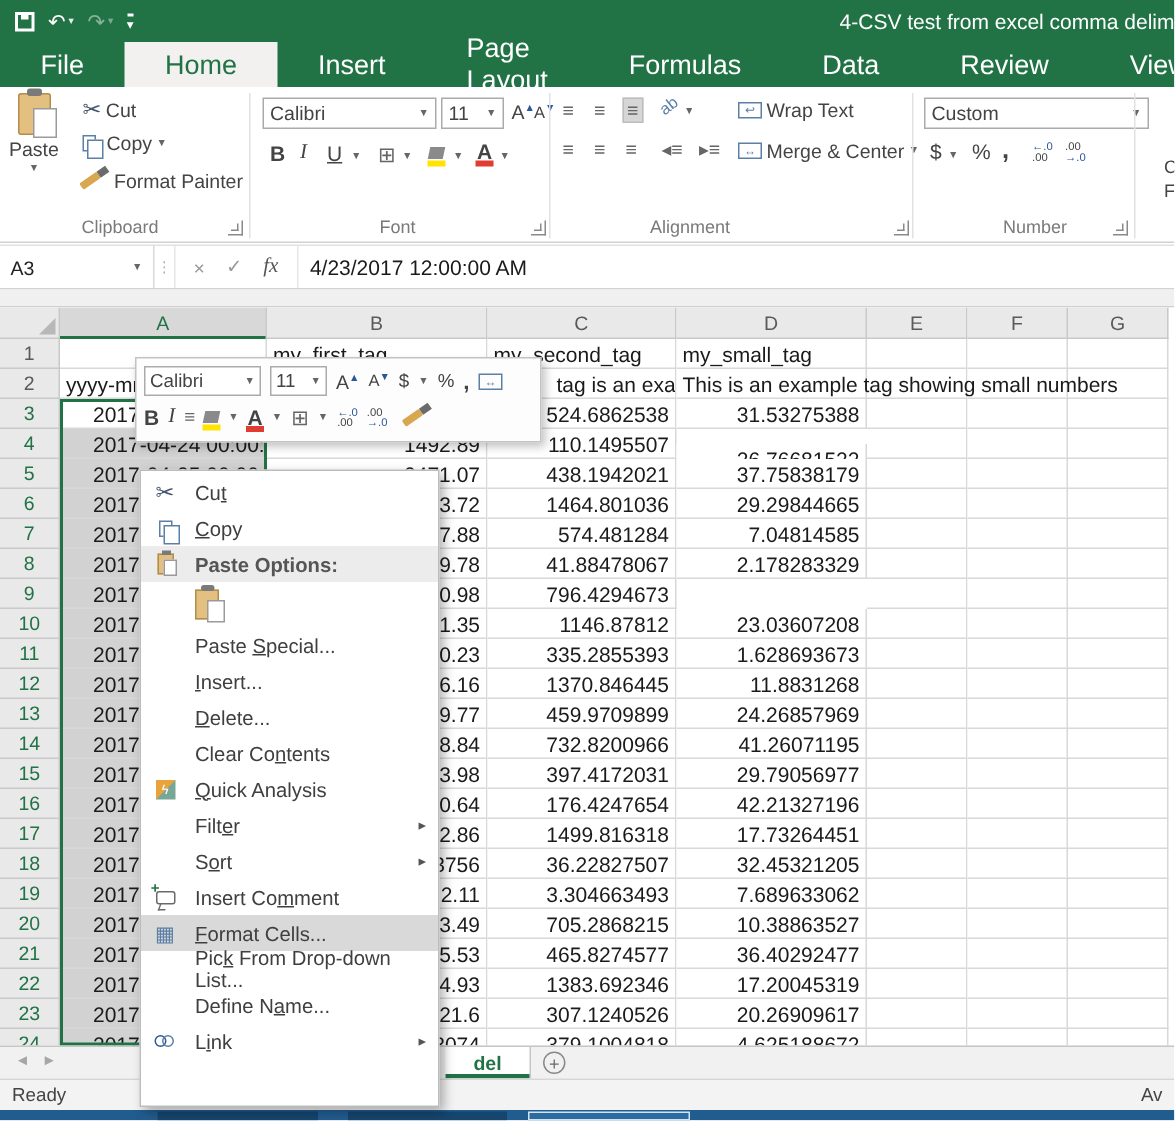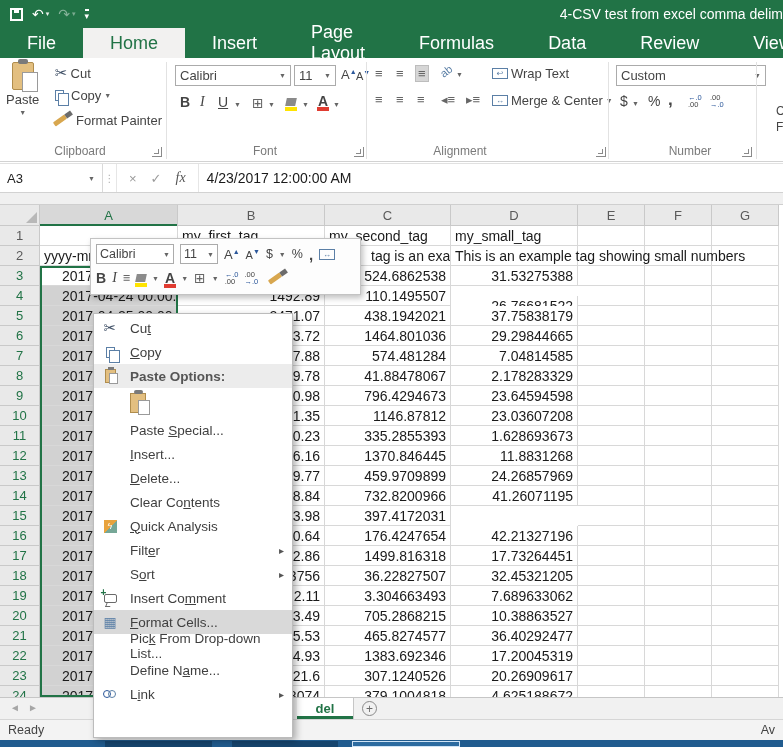--- a/index.html
+++ b/index.html
@@ -355,21 +355,20 @@
       <div class="cell date selfill" style="left:40px;top:161px;width:138px;height:20px;">2017-</div>
       <div class="cell num" style="left:178px;top:161px;width:147px;height:20px;">9.78</div>
       <div class="cell num" style="left:325px;top:161px;width:126px;height:20px;">41.88478067</div>
       <div class="cell num" style="left:451px;top:161px;width:127px;height:20px;">2.178283329</div>
       <div class="cell " style="left:578px;top:161px;width:67px;height:20px;"></div>
       <div class="cell " style="left:645px;top:161px;width:67px;height:20px;"></div>
       <div class="cell " style="left:712px;top:161px;width:67px;height:20px;"></div>
       <div class="cell date selfill" style="left:40px;top:181px;width:138px;height:20px;">2017-</div>
       <div class="cell num" style="left:178px;top:181px;width:147px;height:20px;">0.98</div>
       <div class="cell num" style="left:325px;top:181px;width:126px;height:20px;">796.4294673</div>
-      <div class="cell num" style="left:451px;top:181px;width:127px;height:20px;">23.64594598</div>
       <div class="cell " style="left:578px;top:181px;width:67px;height:20px;"></div>
       <div class="cell " style="left:645px;top:181px;width:67px;height:20px;"></div>
       <div class="cell " style="left:712px;top:181px;width:67px;height:20px;"></div>
       <div class="cell date selfill" style="left:40px;top:201px;width:138px;height:20px;">2017-</div>
       <div class="cell num" style="left:178px;top:201px;width:147px;height:20px;">1.35</div>
       <div class="cell num" style="left:325px;top:201px;width:126px;height:20px;">1146.87812</div>
       <div class="cell num" style="left:451px;top:201px;width:127px;height:20px;text-align:center;">23.03607208</div>
       <div class="cell " style="left:578px;top:201px;width:67px;height:20px;"></div>
       <div class="cell " style="left:645px;top:201px;width:67px;height:20px;"></div>
       <div class="cell " style="left:712px;top:201px;width:67px;height:20px;"></div>
@@ -397,20 +396,21 @@
       <div class="cell date selfill" style="left:40px;top:281px;width:138px;height:20px;">2017-</div>
       <div class="cell num" style="left:178px;top:281px;width:147px;height:20px;">8.84</div>
       <div class="cell num" style="left:325px;top:281px;width:126px;height:20px;">732.8200966</div>
       <div class="cell num" style="left:451px;top:281px;width:127px;height:20px;">41.26071195</div>
       <div class="cell " style="left:578px;top:281px;width:67px;height:20px;"></div>
       <div class="cell " style="left:645px;top:281px;width:67px;height:20px;"></div>
       <div class="cell " style="left:712px;top:281px;width:67px;height:20px;"></div>
       <div class="cell date selfill" style="left:40px;top:301px;width:138px;height:20px;">2017-</div>
       <div class="cell num" style="left:178px;top:301px;width:147px;height:20px;">3.98</div>
       <div class="cell num" style="left:325px;top:301px;width:126px;height:20px;">397.4172031</div>
+      <div class="cell num" style="left:451px;top:301px;width:127px;height:20px;">29.79056977</div>
       <div class="cell " style="left:578px;top:301px;width:67px;height:20px;"></div>
       <div class="cell " style="left:645px;top:301px;width:67px;height:20px;"></div>
       <div class="cell " style="left:712px;top:301px;width:67px;height:20px;"></div>
       <div class="cell date selfill" style="left:40px;top:321px;width:138px;height:20px;">2017-</div>
       <div class="cell num" style="left:178px;top:321px;width:147px;height:20px;">0.64</div>
       <div class="cell num" style="left:325px;top:321px;width:126px;height:20px;">176.4247654</div>
       <div class="cell num" style="left:451px;top:321px;width:127px;height:20px;">42.21327196</div>
       <div class="cell " style="left:578px;top:321px;width:67px;height:20px;"></div>
       <div class="cell " style="left:645px;top:321px;width:67px;height:20px;"></div>
       <div class="cell " style="left:712px;top:321px;width:67px;height:20px;"></div>

